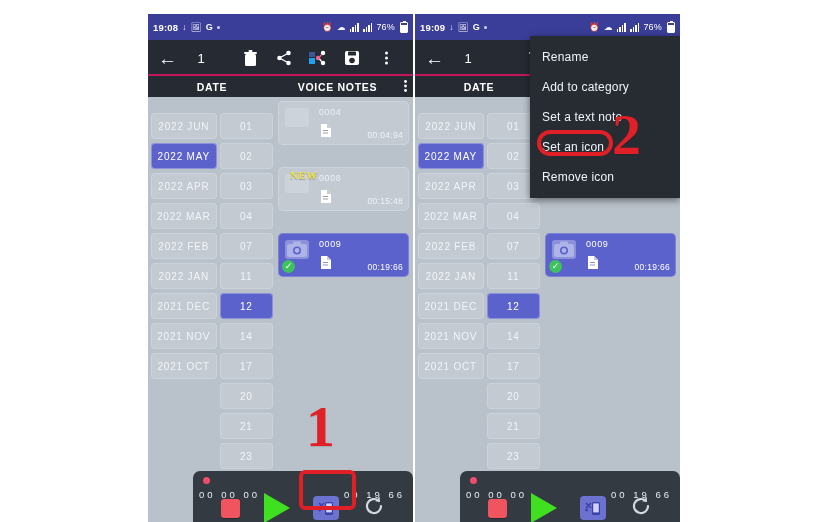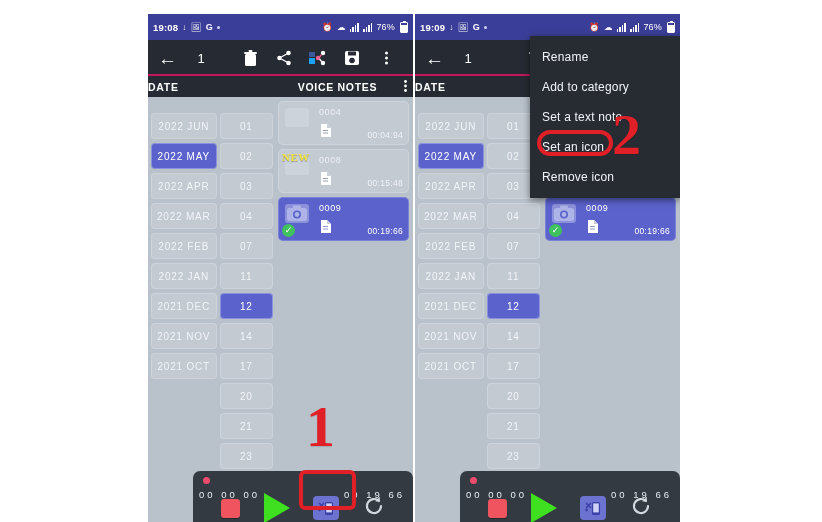--- a/index.html
+++ b/index.html
@@ -53,60 +53,60 @@
   .tb-spacer{flex:1;}
   .tb-ic{width:34px;display:flex;align-items:center;justify-content:center;color:#fff;}
   .tb-underline{position:absolute;left:0;right:0;bottom:0;height:2px;background:#c2185b;}
 
   
   .colhead{
     height:21px;background:#262b33;display:flex;align-items:center;
     color:#ffffff;font-size:10.5px;font-weight:700;letter-spacing:.7px;
     position:relative;
   }
-  .ch-date{width:128px;text-align:left;}
+  .ch-date{width:128px;text-align:center;}
   .ch-notes{flex:1;text-align:center;padding-right:14px;}
   .ch-kebab{position:absolute;right:5px;top:50%;transform:translateY(-50%);}
 
   
   .body{display:flex;height:374px;background:#b9c1ca;}
   .col-date{width:128px;display:flex;padding:16px 3px 0 3px;gap:3px;box-sizing:border-box;}
   .col-ym,.col-dd{display:flex;flex-direction:column;gap:4px;}
   .col-ym{width:76px;}
   .col-dd{width:62px;}
   .cell{
     height:26px;border-radius:4px;background:#c3cad2;
     display:flex;align-items:center;justify-content:center;
     color:#f2f5f8;font-size:10px;letter-spacing:.8px;
     box-shadow:inset 0 0 0 1px rgba(255,255,255,.18);
     box-sizing:border-box;
   }
   .cell.sel{background:#5b62cc;color:#ffffff;box-shadow:inset 0 0 0 1px rgba(255,255,255,.3);}
   .cell.empty{background:transparent;box-shadow:none;}
 
   
-  .col-notes{flex:1;padding:4px 4px 0 2px;display:flex;flex-direction:column;gap:4px;box-sizing:border-box;}
+  .col-notes{flex:1;padding:4px 4px 0 2px;display:flex;flex-direction:column;gap:22px;box-sizing:border-box;}
   .note{
     position:relative;height:44px;border-radius:5px;background:#c3cad2;
     box-shadow:inset 0 0 0 1px rgba(255,255,255,.2);
     box-sizing:border-box;
   }
   .note.sel{background:#5b62cc;}
   .cam{
     position:absolute;left:7px;top:7px;width:24px;height:19px;
     border-radius:3px;background:rgba(255,255,255,.18);
   }
   .note.sel .cam{background:rgba(255,255,255,.3);}
   .note-id{position:absolute;left:41px;top:6px;color:#eef1f5;font-size:9px;letter-spacing:.6px;}
   .note.sel .note-id{color:#ffffff;}
   .doc{position:absolute;left:42px;top:22px;}
   .dur{position:absolute;right:6px;bottom:5px;color:#f0f3f7;font-size:8.5px;letter-spacing:.3px;}
   .note.sel .dur{color:#ffffff;}
   .badge-new{
-    position:absolute;left:4px;top:2px;color:#f2e33c;font-size:11px;
+    position:absolute;left:12px;top:2px;color:#f2e33c;font-size:11px;
     font-weight:700;font-family:"Liberation Serif",serif;letter-spacing:.5px;
     text-shadow:0 1px 1px rgba(0,0,0,.35);z-index:3;
   }
   .check{
     position:absolute;left:4px;bottom:4px;width:13px;height:13px;border-radius:50%;
     background:#3fc15e;display:flex;align-items:center;justify-content:center;
     color:#fff;font-size:9px;line-height:1;z-index:3;
   }
 
   

